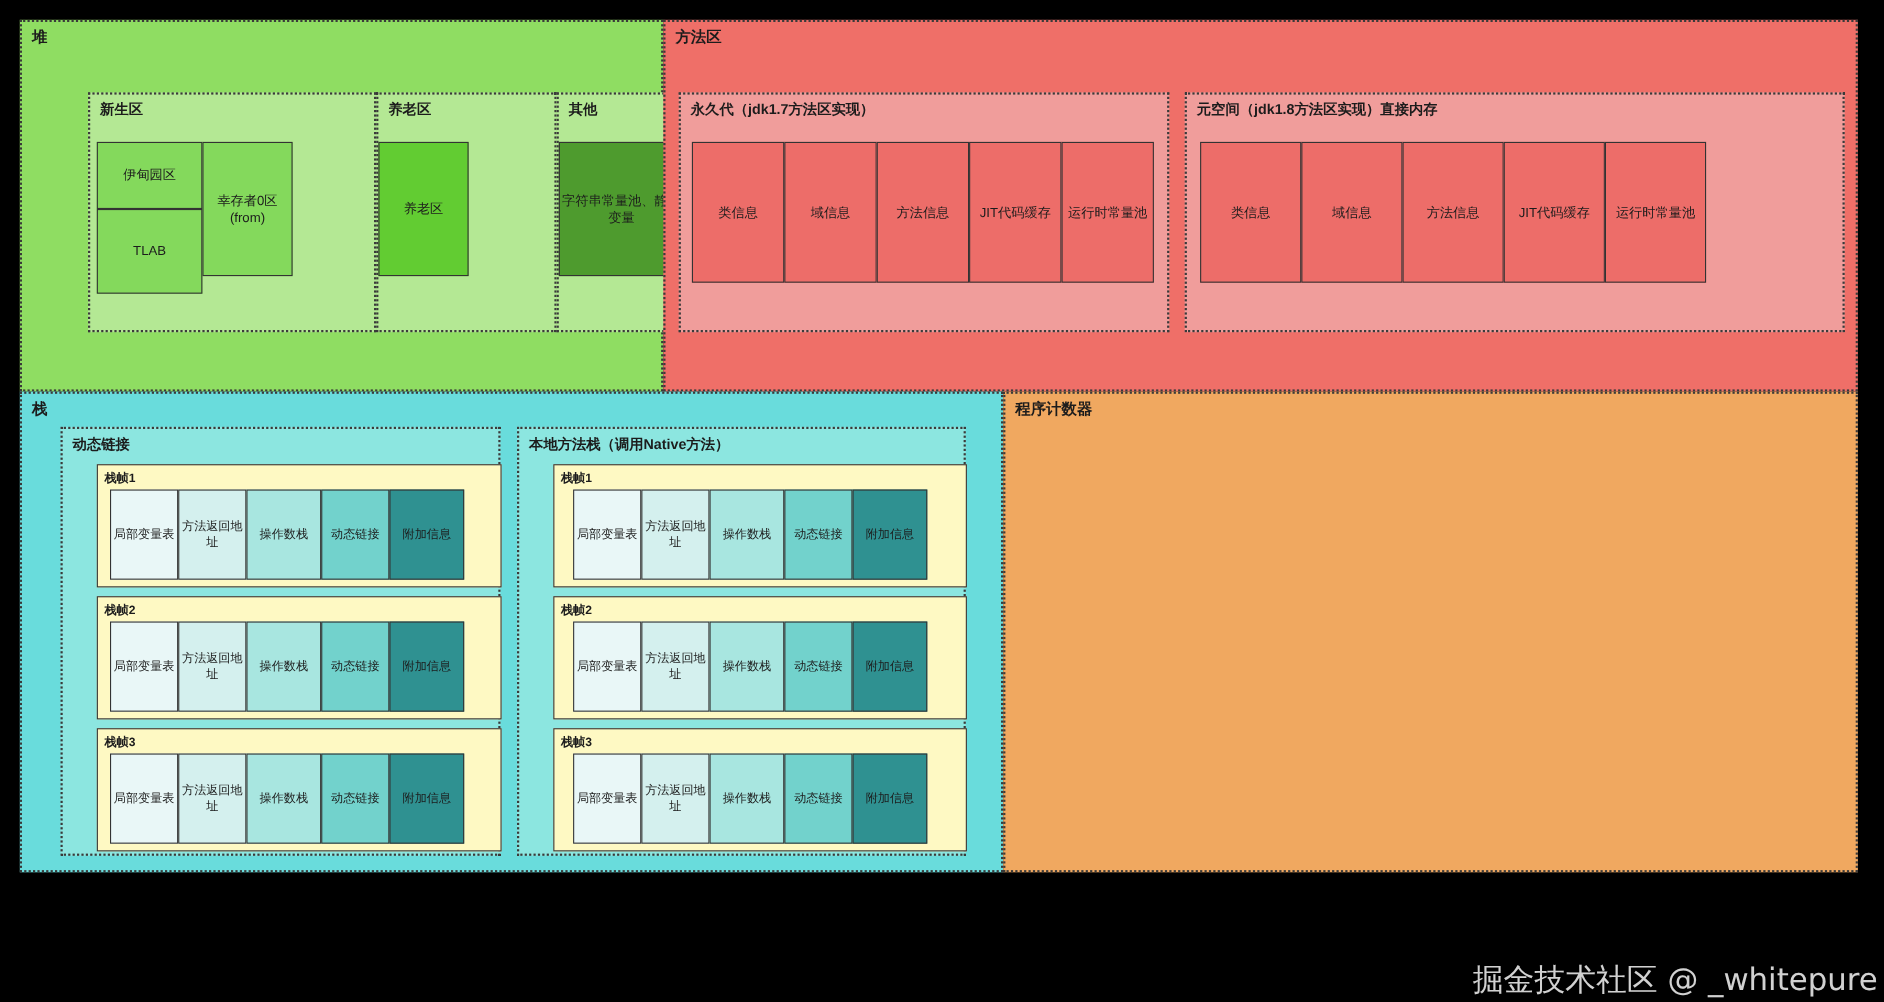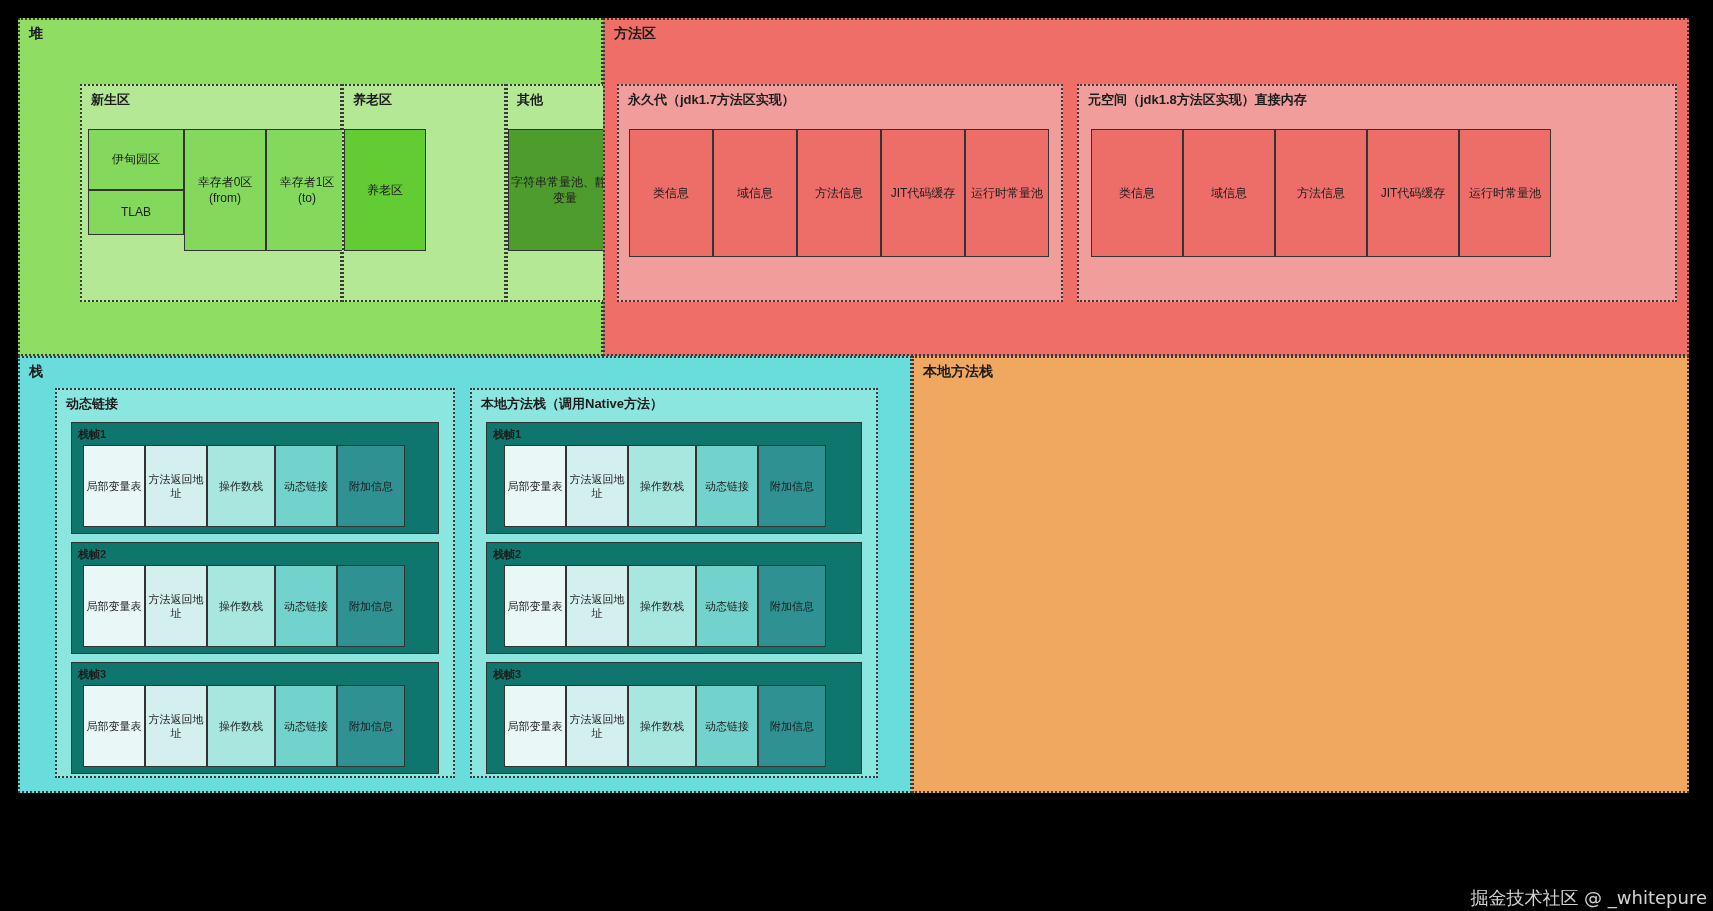--- a/index.html
+++ b/index.html
@@ -99,21 +99,22 @@
     position: absolute;
     background: #8ce6e0;
     border: 2px dotted #3a3a3a;
   }
   #stack-vm     { left: 35px;  top: 30px; width: 400px; height: 390px; }
   #stack-native { left: 450px; top: 30px; width: 408px; height: 390px; }
 
   .frame {
     position: absolute;
     border: 1.5px solid #333333;
-    background: #0f766e;
+    background: #fef9c3;
+    margin-left: 17px;
   }
   .frame-label {
     position: absolute;
     left: 6px; top: 4px;
     font-size: 11px;
     font-weight: bold;
     color: #1c1c1c;
   }
   .fcell {
     position: absolute;
@@ -138,44 +139,42 @@
   #pc {
     left: 894px; top: 338px; width: 777px; height: 437px;
     background: #f0a860;
   }
 
   
   #watermark {
     position: absolute;
     right: 6px;
     bottom: 1px;
-    font-size: 18px;
+    font-size: 28px;
     color: #ffffff;
     opacity: .82;
     white-space: nowrap;
     text-shadow: 0 1px 1px rgba(0,0,0,.25);
     font-family: "DejaVu Sans", sans-serif;
   }
 </style>
 </head>
 <body>
 
 <div id="diagram">
 
   <div class="panel" id="heap">
     <div class="panel-title">堆</div>
 
     <div class="heap-sub" id="heap-young">
       <div class="sub-title">新生区</div>
       <div class="cell heap-cell" style="left:6px; top:43px; width:96px; height:61px;">伊甸园区</div>
-      <div class="cell heap-cell" style="left:6px; top:104px; width:96px; height:45px;">TLAB</div>
+      <div class="cell heap-cell" style="left:6px; top:104px; width:96px; height:77px;">TLAB</div>
       <div class="cell heap-cell" style="left:102px; top:43px; width:82px; height:122px; white-space:pre-line;">幸存者0区
 (from)</div>
-      <div class="cell heap-cell" style="left:184px; top:43px; width:82px; height:122px; white-space:pre-line;">幸存者1区
-(to)</div>
     </div>
 
     <div class="heap-sub" id="heap-old">
       <div class="sub-title">养老区</div>
       <div class="cell heap-cell-old" style="left:0px; top:43px; width:82px; height:122px;">养老区</div>
     </div>
 
     <div class="heap-sub" id="heap-other">
       <div class="sub-title">其他</div>
       <div class="cell heap-cell-dark" style="left:0px; top:43px; width:114px; height:122px;">字符串常量池、静态变量</div>
@@ -264,18 +263,18 @@
         <div class="fcell fc0" style="left:17px;  top:22px; width:62px; height:82px;">局部变量表</div>
         <div class="fcell fc1" style="left:79px;  top:22px; width:62px; height:82px;">方法返回地址</div>
         <div class="fcell fc2" style="left:141px; top:22px; width:68px; height:82px;">操作数栈</div>
         <div class="fcell fc3" style="left:209px; top:22px; width:62px; height:82px;">动态链接</div>
         <div class="fcell fc4" style="left:271px; top:22px; width:68px; height:82px;">附加信息</div>
       </div>
     </div>
   </div>
 
   <div class="panel" id="pc">
-    <div class="panel-title">本地方法栈</div>
+    <div class="panel-title">程序计数器</div>
   </div>
 
 </div>
 
 <div id="watermark">掘金技术社区 @ _whitepure</div>
 
 </body></html>

